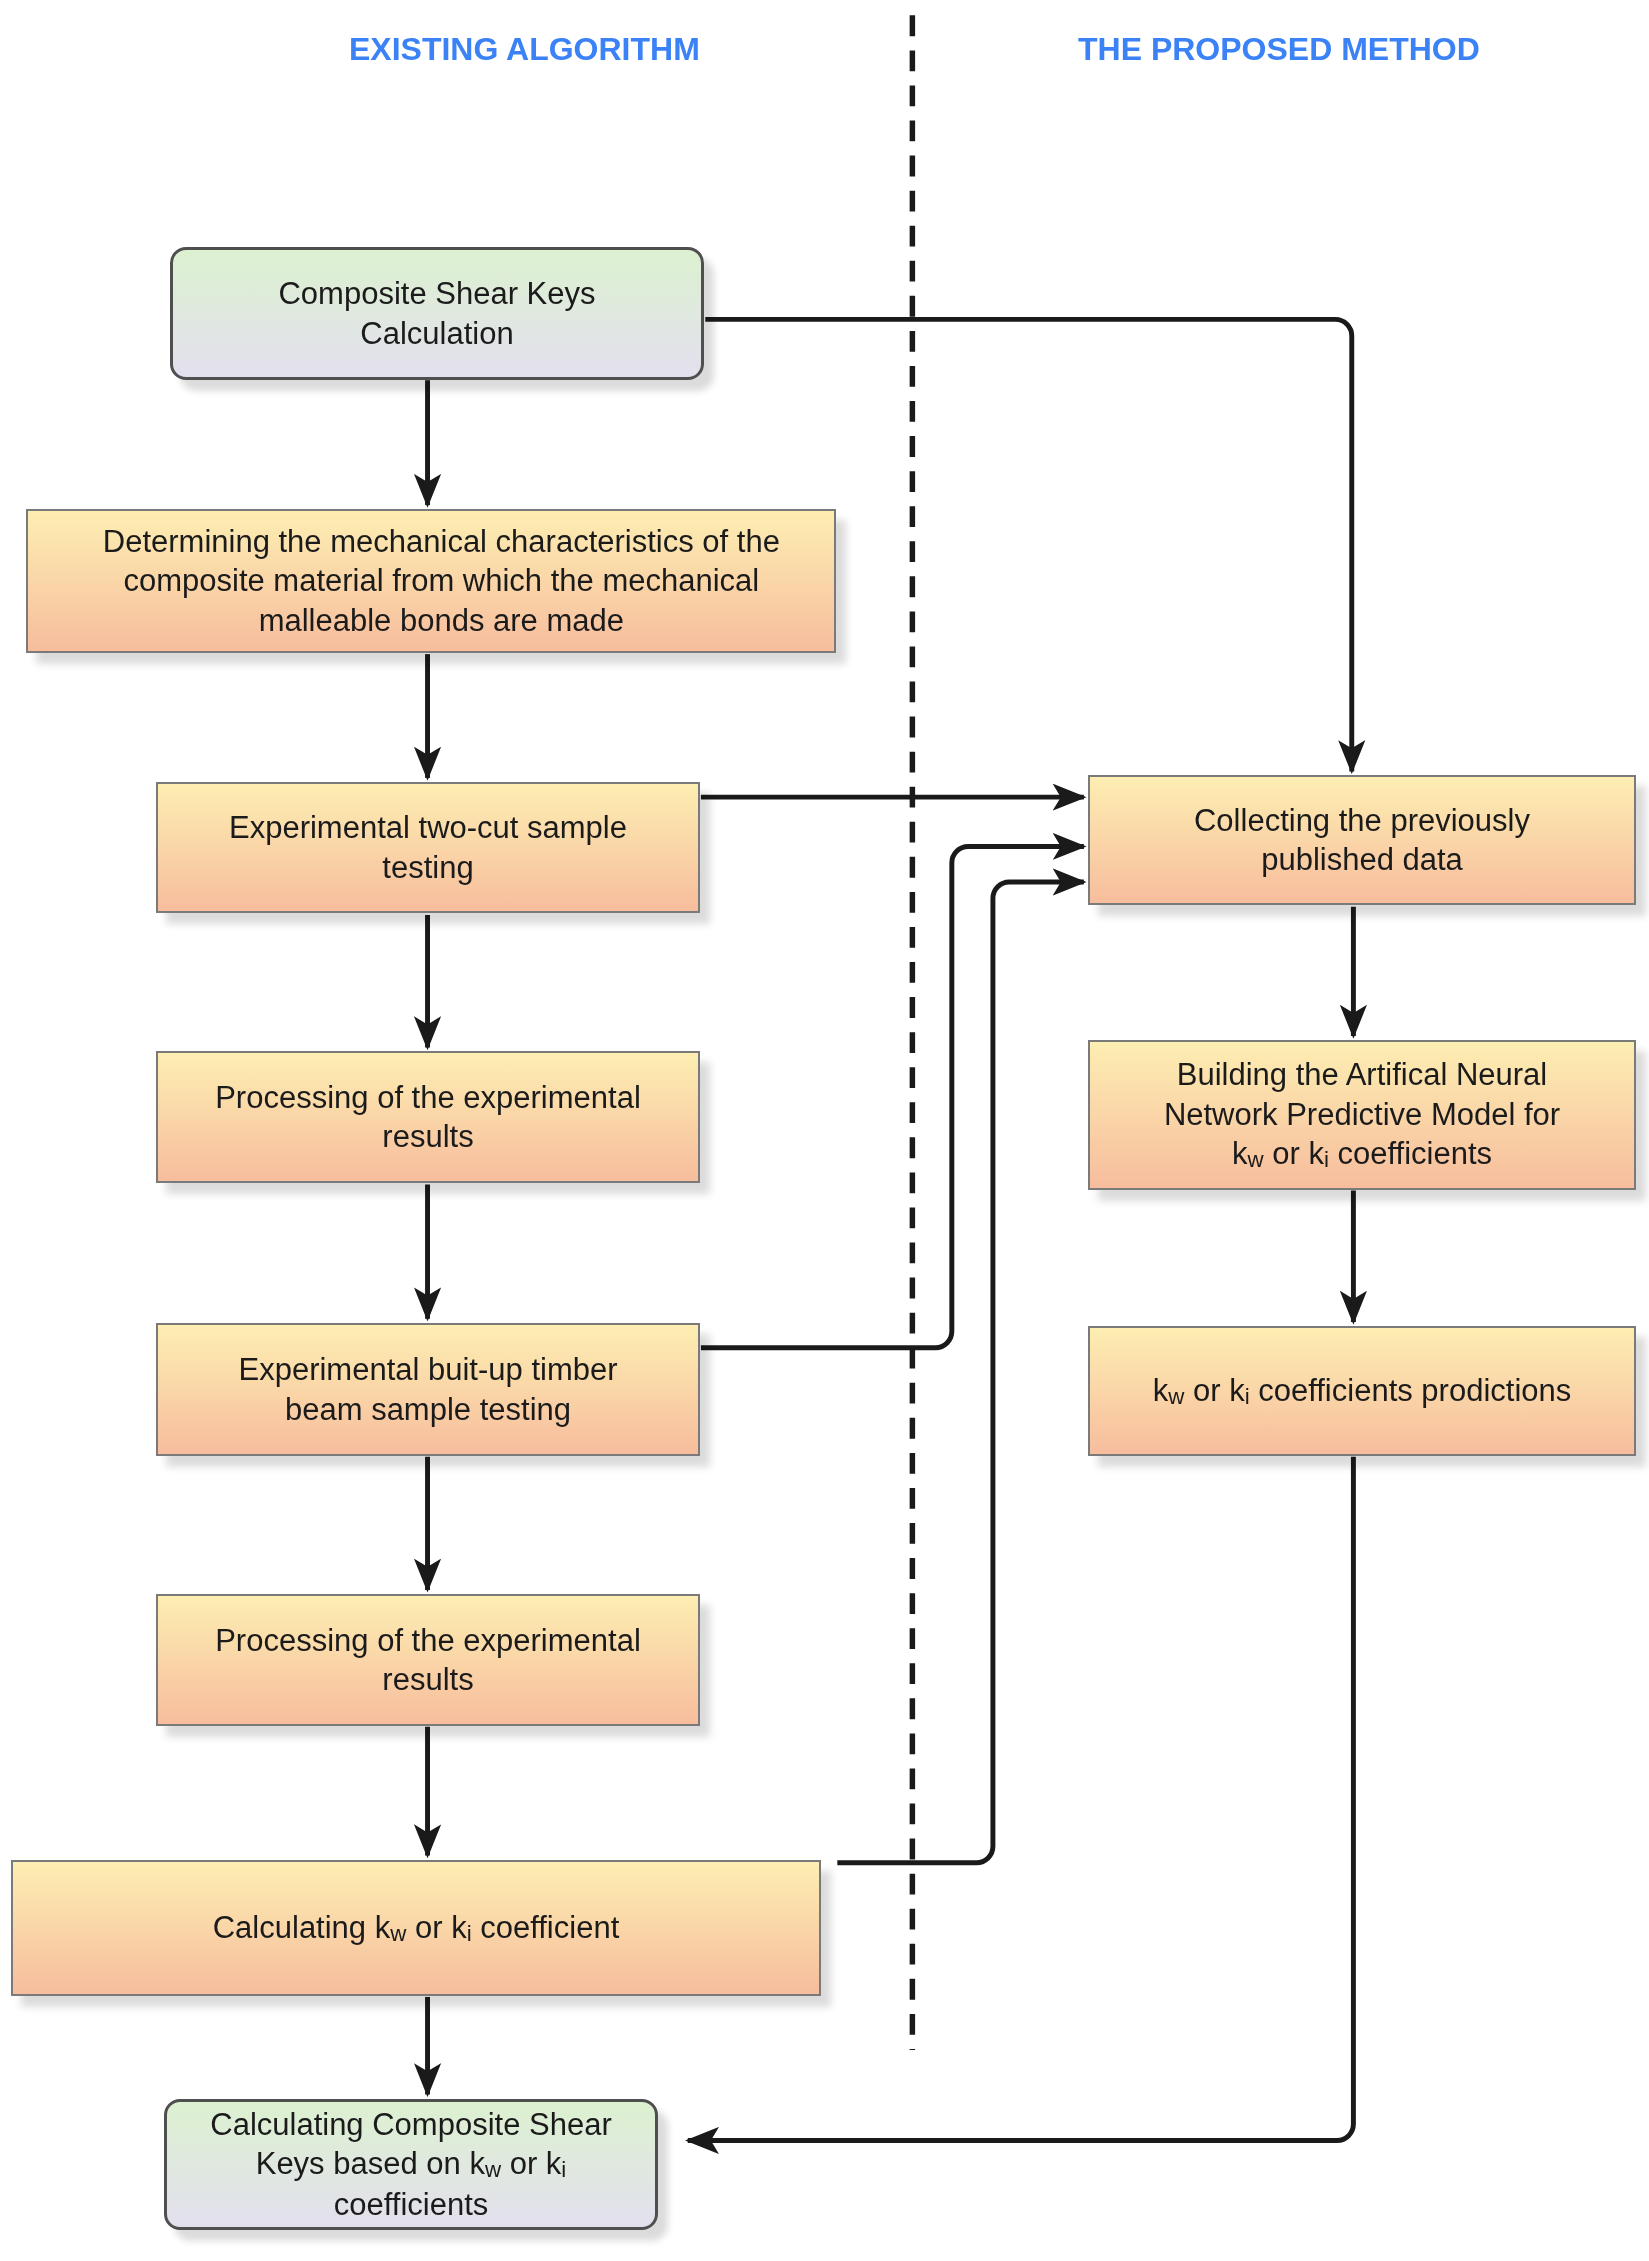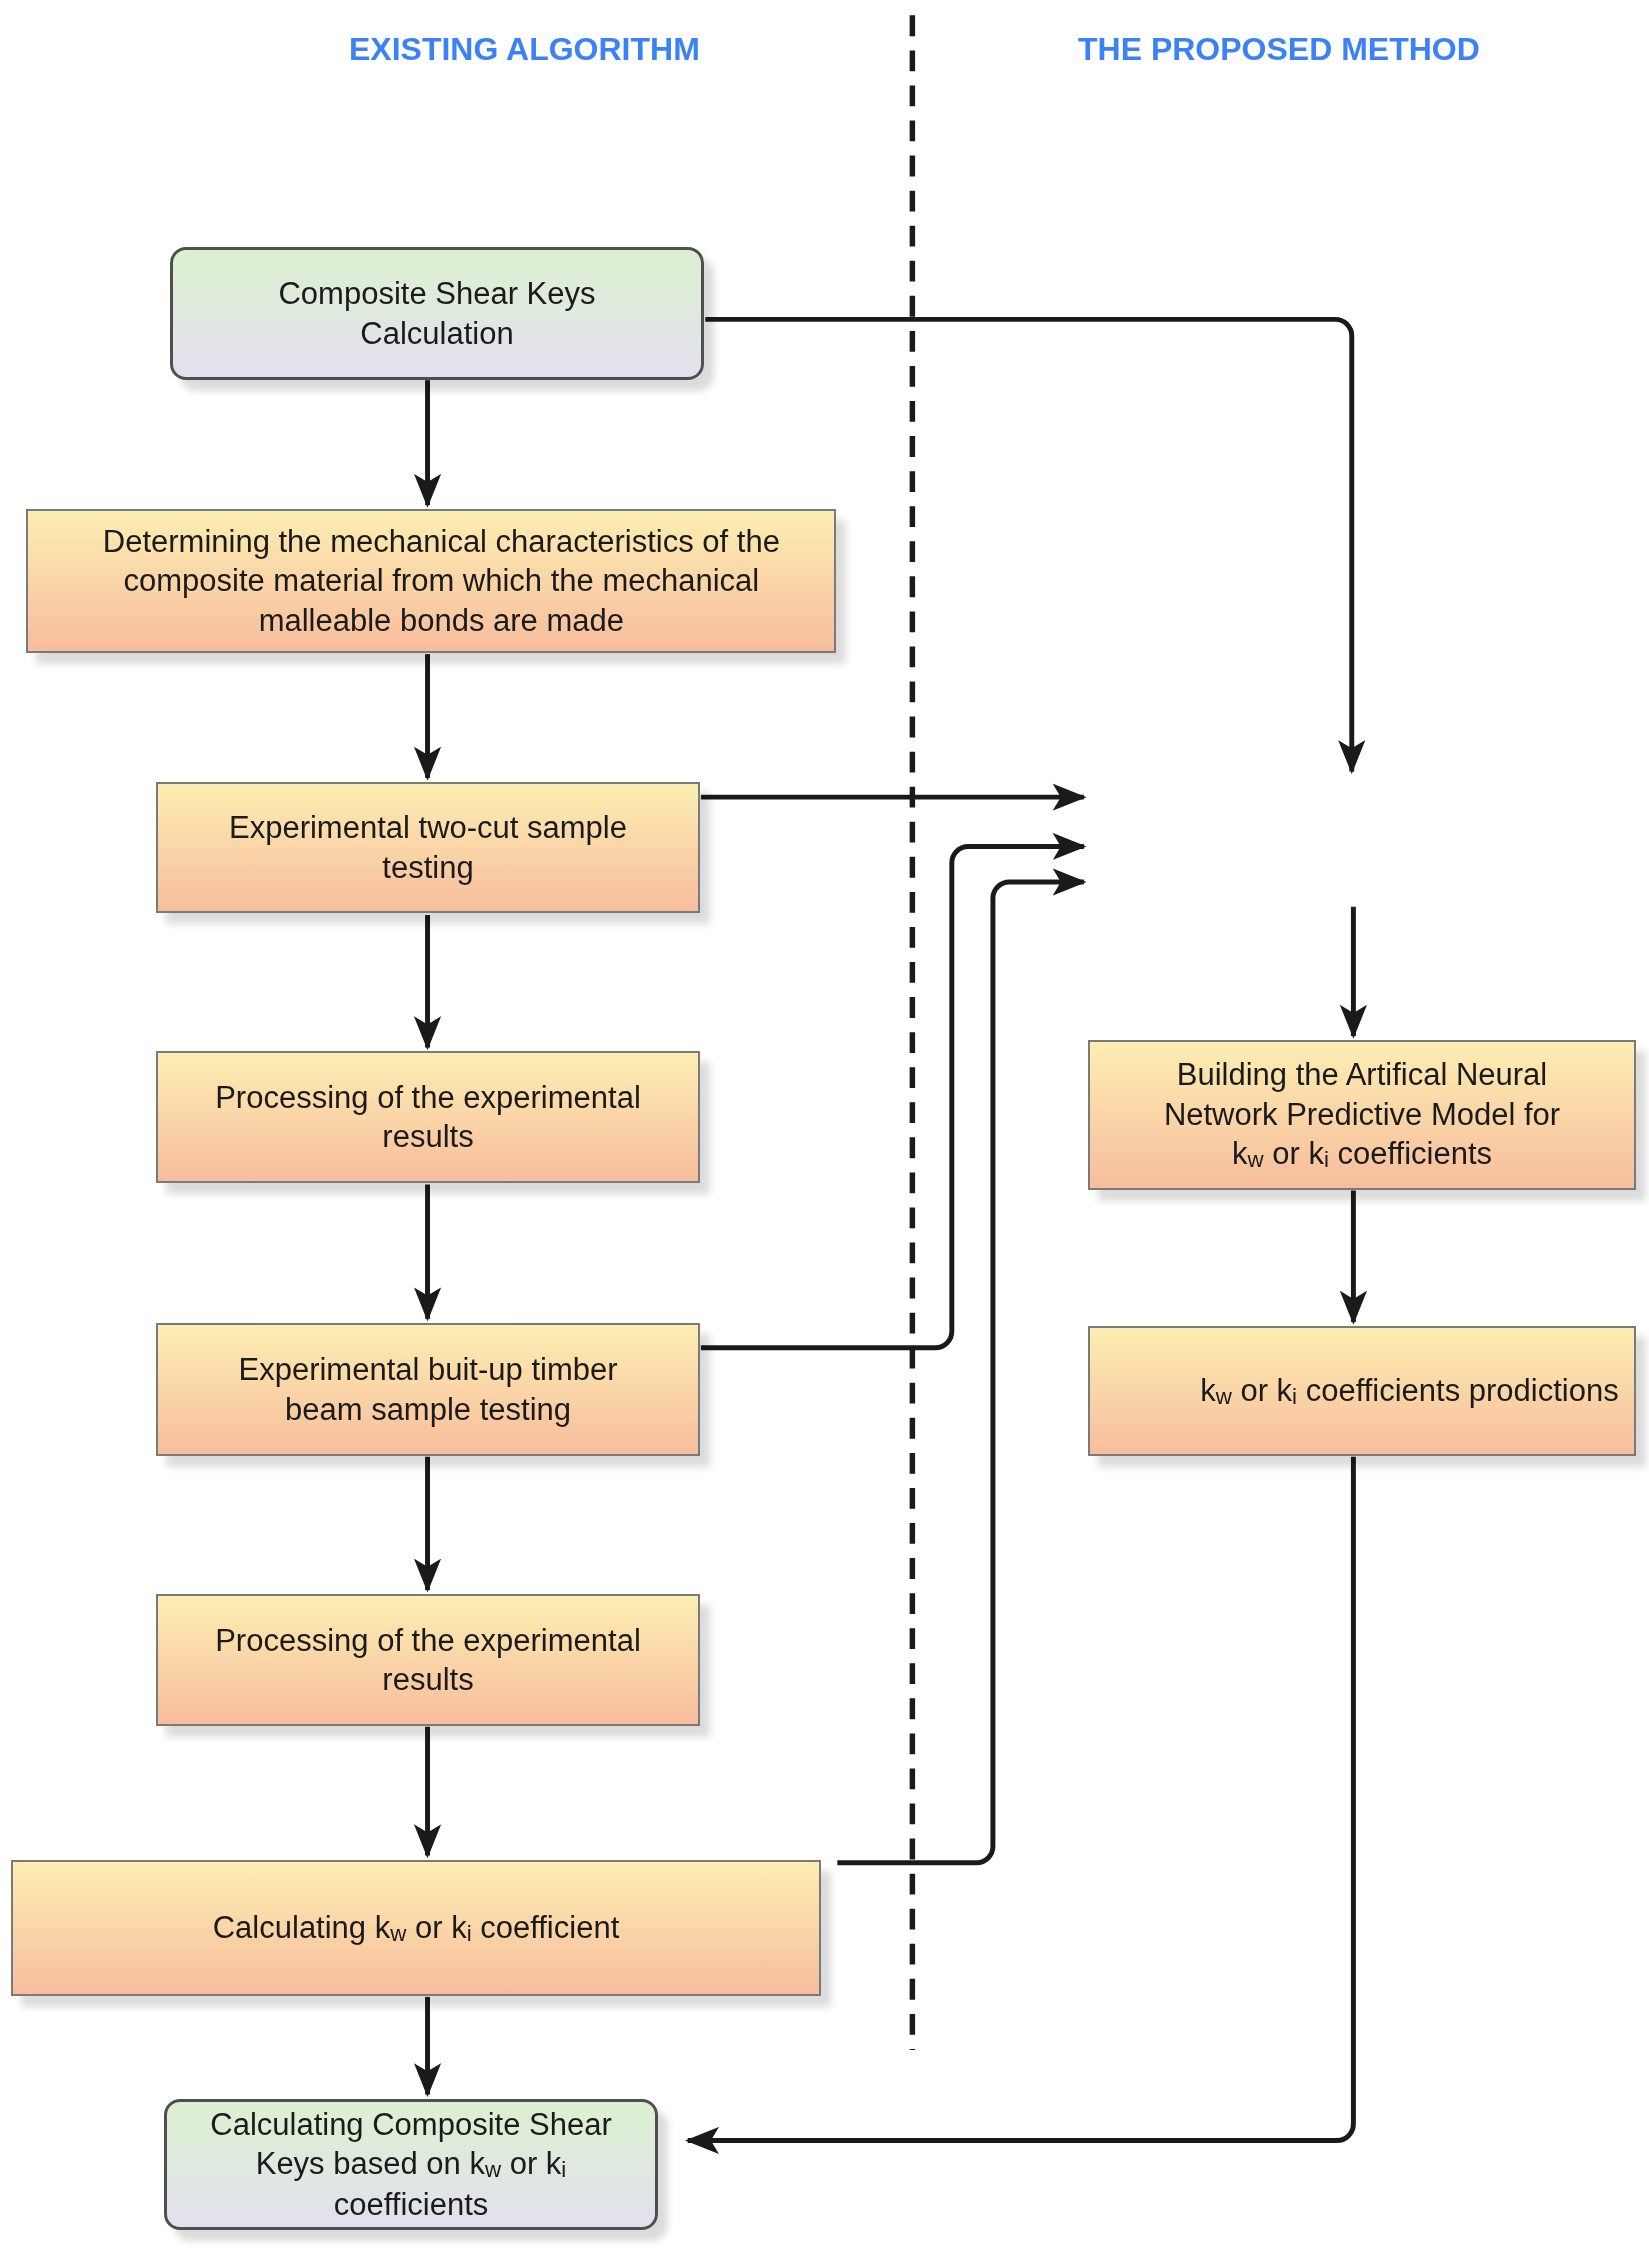--- a/index.html
+++ b/index.html
@@ -32,21 +32,21 @@
   .n-start{left:170px;top:247px;width:534px;height:133px;}
   .n-det{left:26px;top:509px;width:810px;height:144px;padding-left:36px;}
   .n-twocut{left:156px;top:782px;width:544px;height:131px;}
   .n-proc1{left:156px;top:1051px;width:544px;height:132px;}
   .n-builtup{left:156px;top:1323px;width:544px;height:133px;}
   .n-proc2{left:156px;top:1594px;width:544px;height:132px;}
   .n-calc{left:11px;top:1860px;width:810px;height:136px;}
   .n-final{left:164px;top:2099px;width:494px;height:131px;}
   .n-collect{left:1088px;top:775px;width:548px;height:130px;}
   .n-build{left:1088px;top:1040px;width:548px;height:150px;}
-  .n-pred{left:1088px;top:1326px;width:548px;height:130px;justify-content:flex-end;}
+  .n-pred{left:1088px;top:1326px;width:548px;height:130px;}
 </style>
 </head>
 <body>
 
 <div class="canvas">
 
   <svg class="edges" viewBox="0 0 3011 4127">
     <defs>
       <marker id="ah" viewBox="0 0 10 8" refX="9.2" refY="4" markerUnits="userSpaceOnUse" markerWidth="62" markerHeight="50" orient="auto">
         <path d="M0,0 L10,4 L0,8 L2.4,4 Z"></path>
@@ -110,20 +110,24 @@
   <div class="node orange n-calc">
     <span><span>Calculating k</span><span class="sub">w</span><span> or k</span><span class="sub">i</span><span> coefficient</span></span>
   </div>
 
   <div class="node green n-final">
     <span><span>Calculating Composite Shear
 Keys based on k</span><span class="sub">w</span><span> or k</span><span class="sub">i</span><span>
 coefficients</span></span>
   </div>
 
+  <div class="node orange n-collect">
+    <span>Collecting the previously
+published data</span>
+  </div>
 
   <div class="node orange n-build">
     <span><span>Building the Artifical Neural
 Network Predictive Model for
 k</span><span class="sub">w</span><span> or k</span><span class="sub">i</span><span> coefficients</span></span>
   </div>
 
   <div class="node orange n-pred">
     <span><span class="sub-first">k</span><span class="sub">w</span><span> or k</span><span class="sub">i</span><span> coefficients prodictions</span></span>
   </div>

